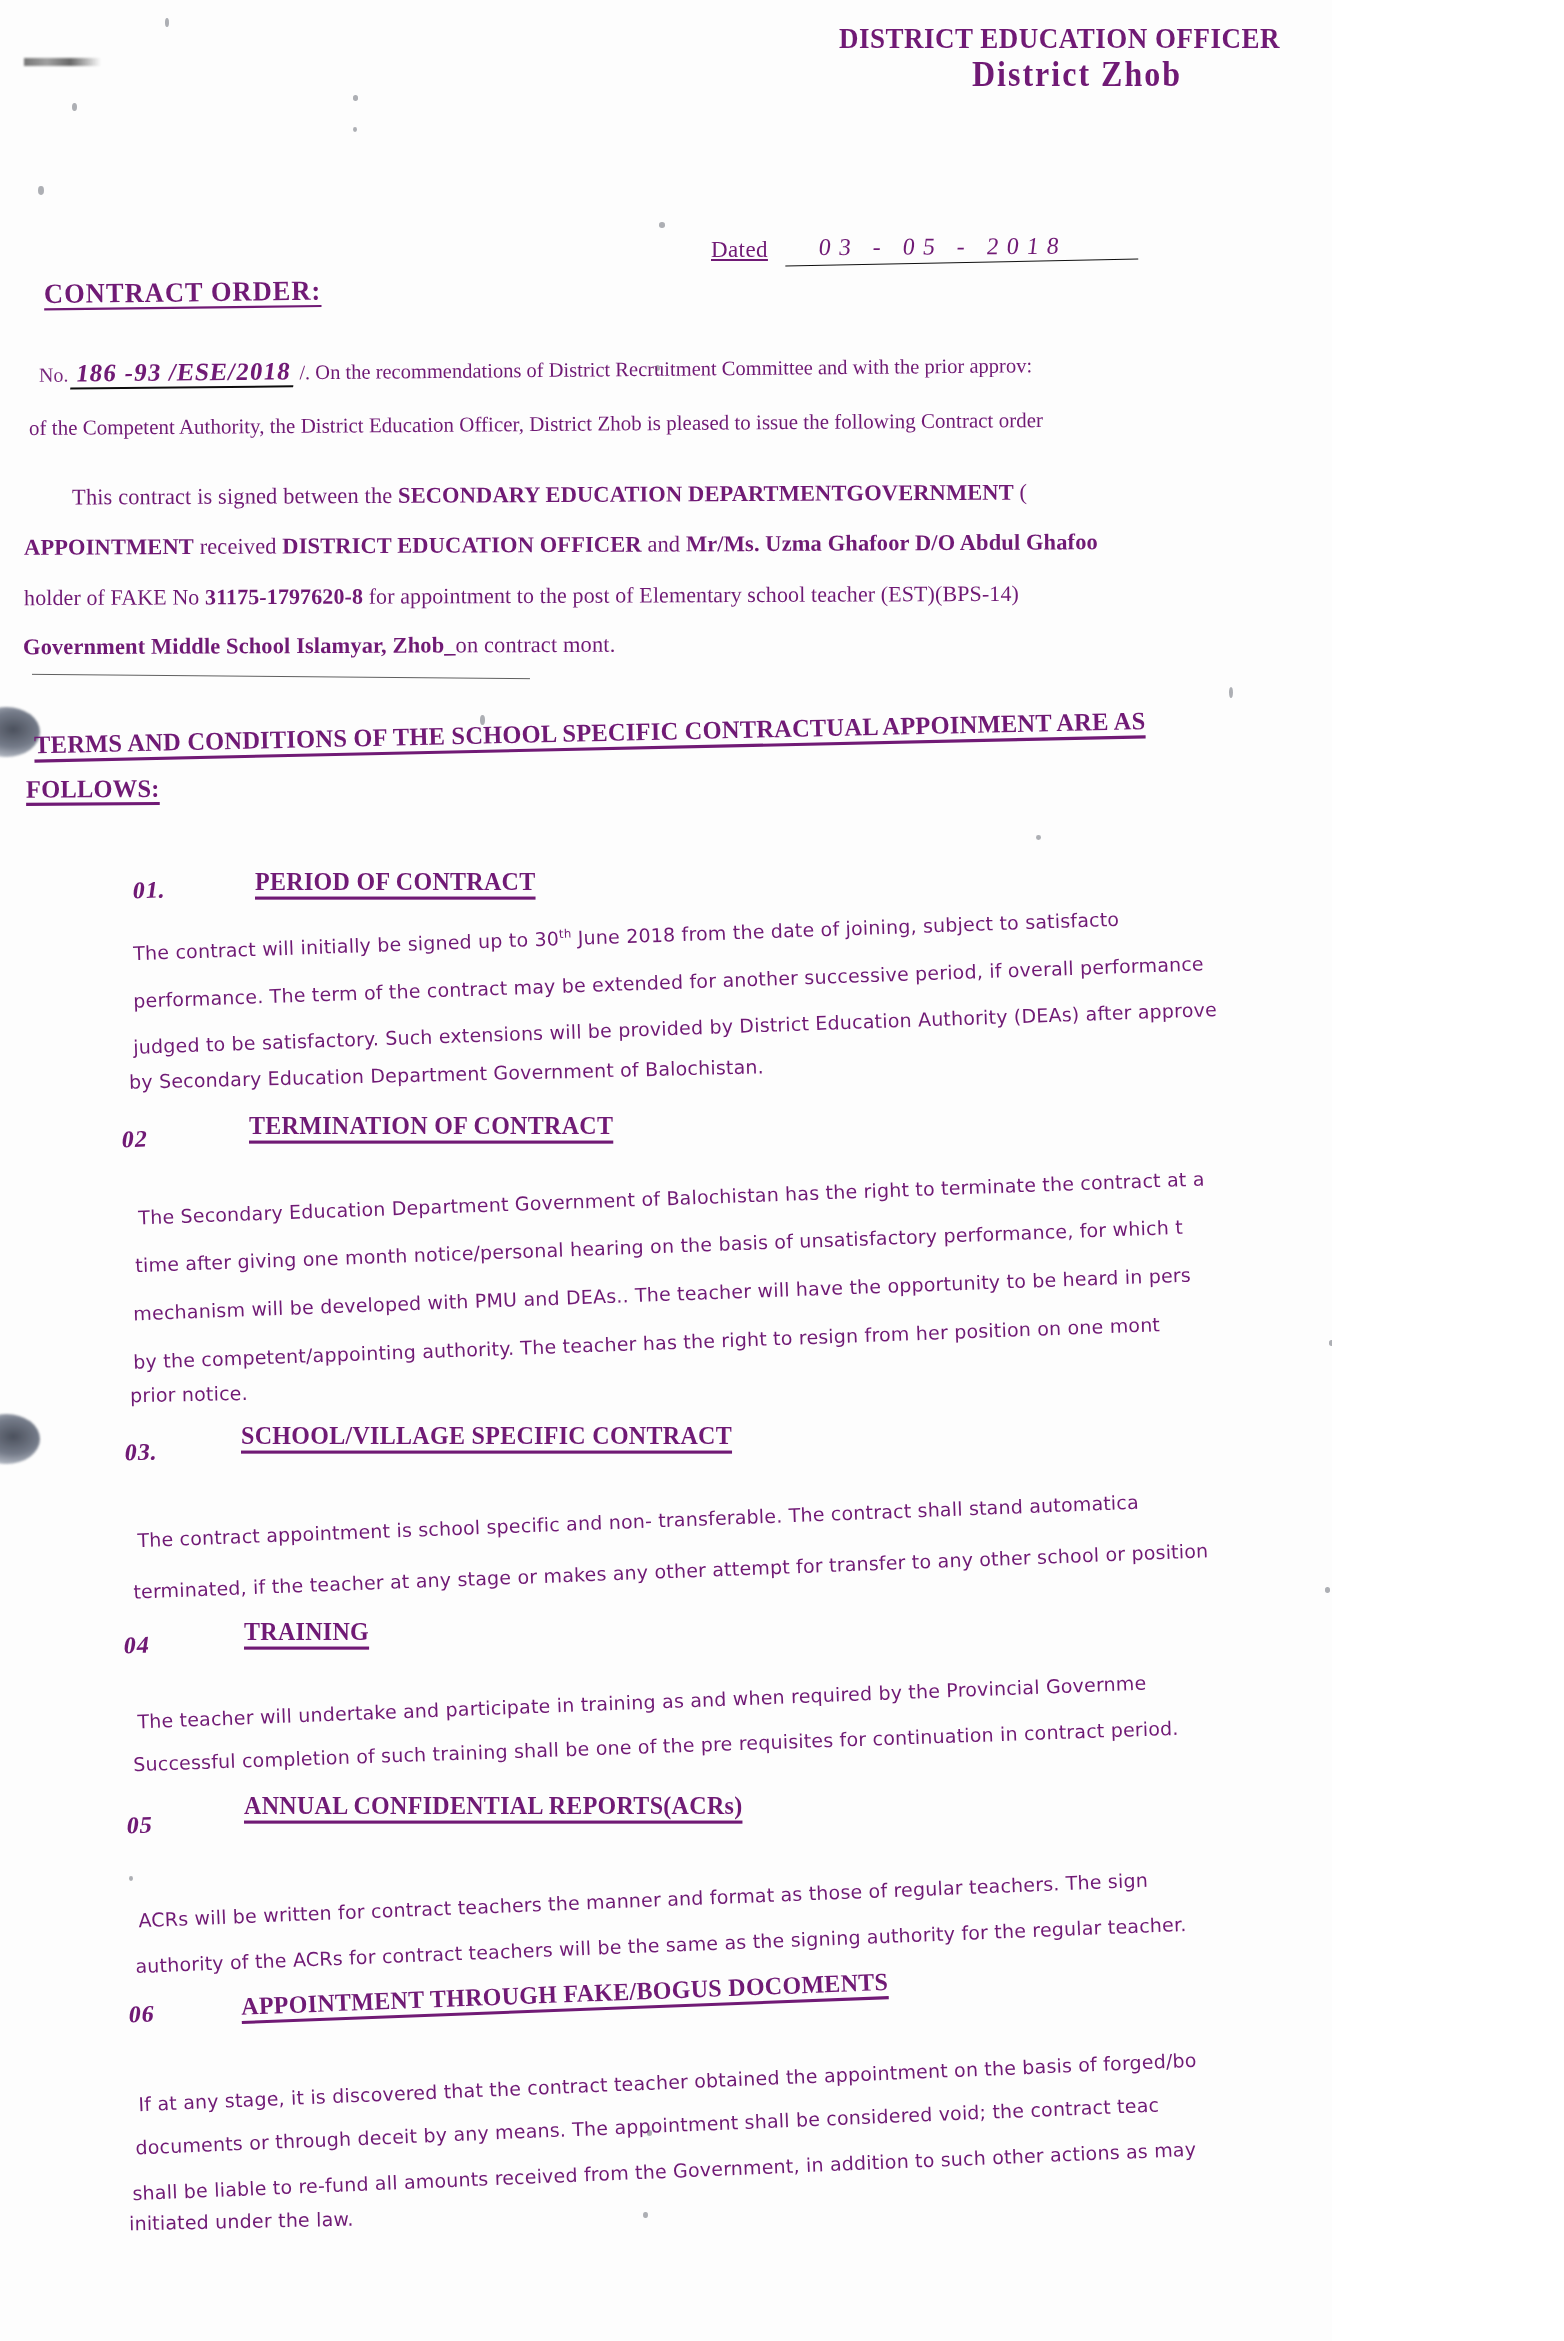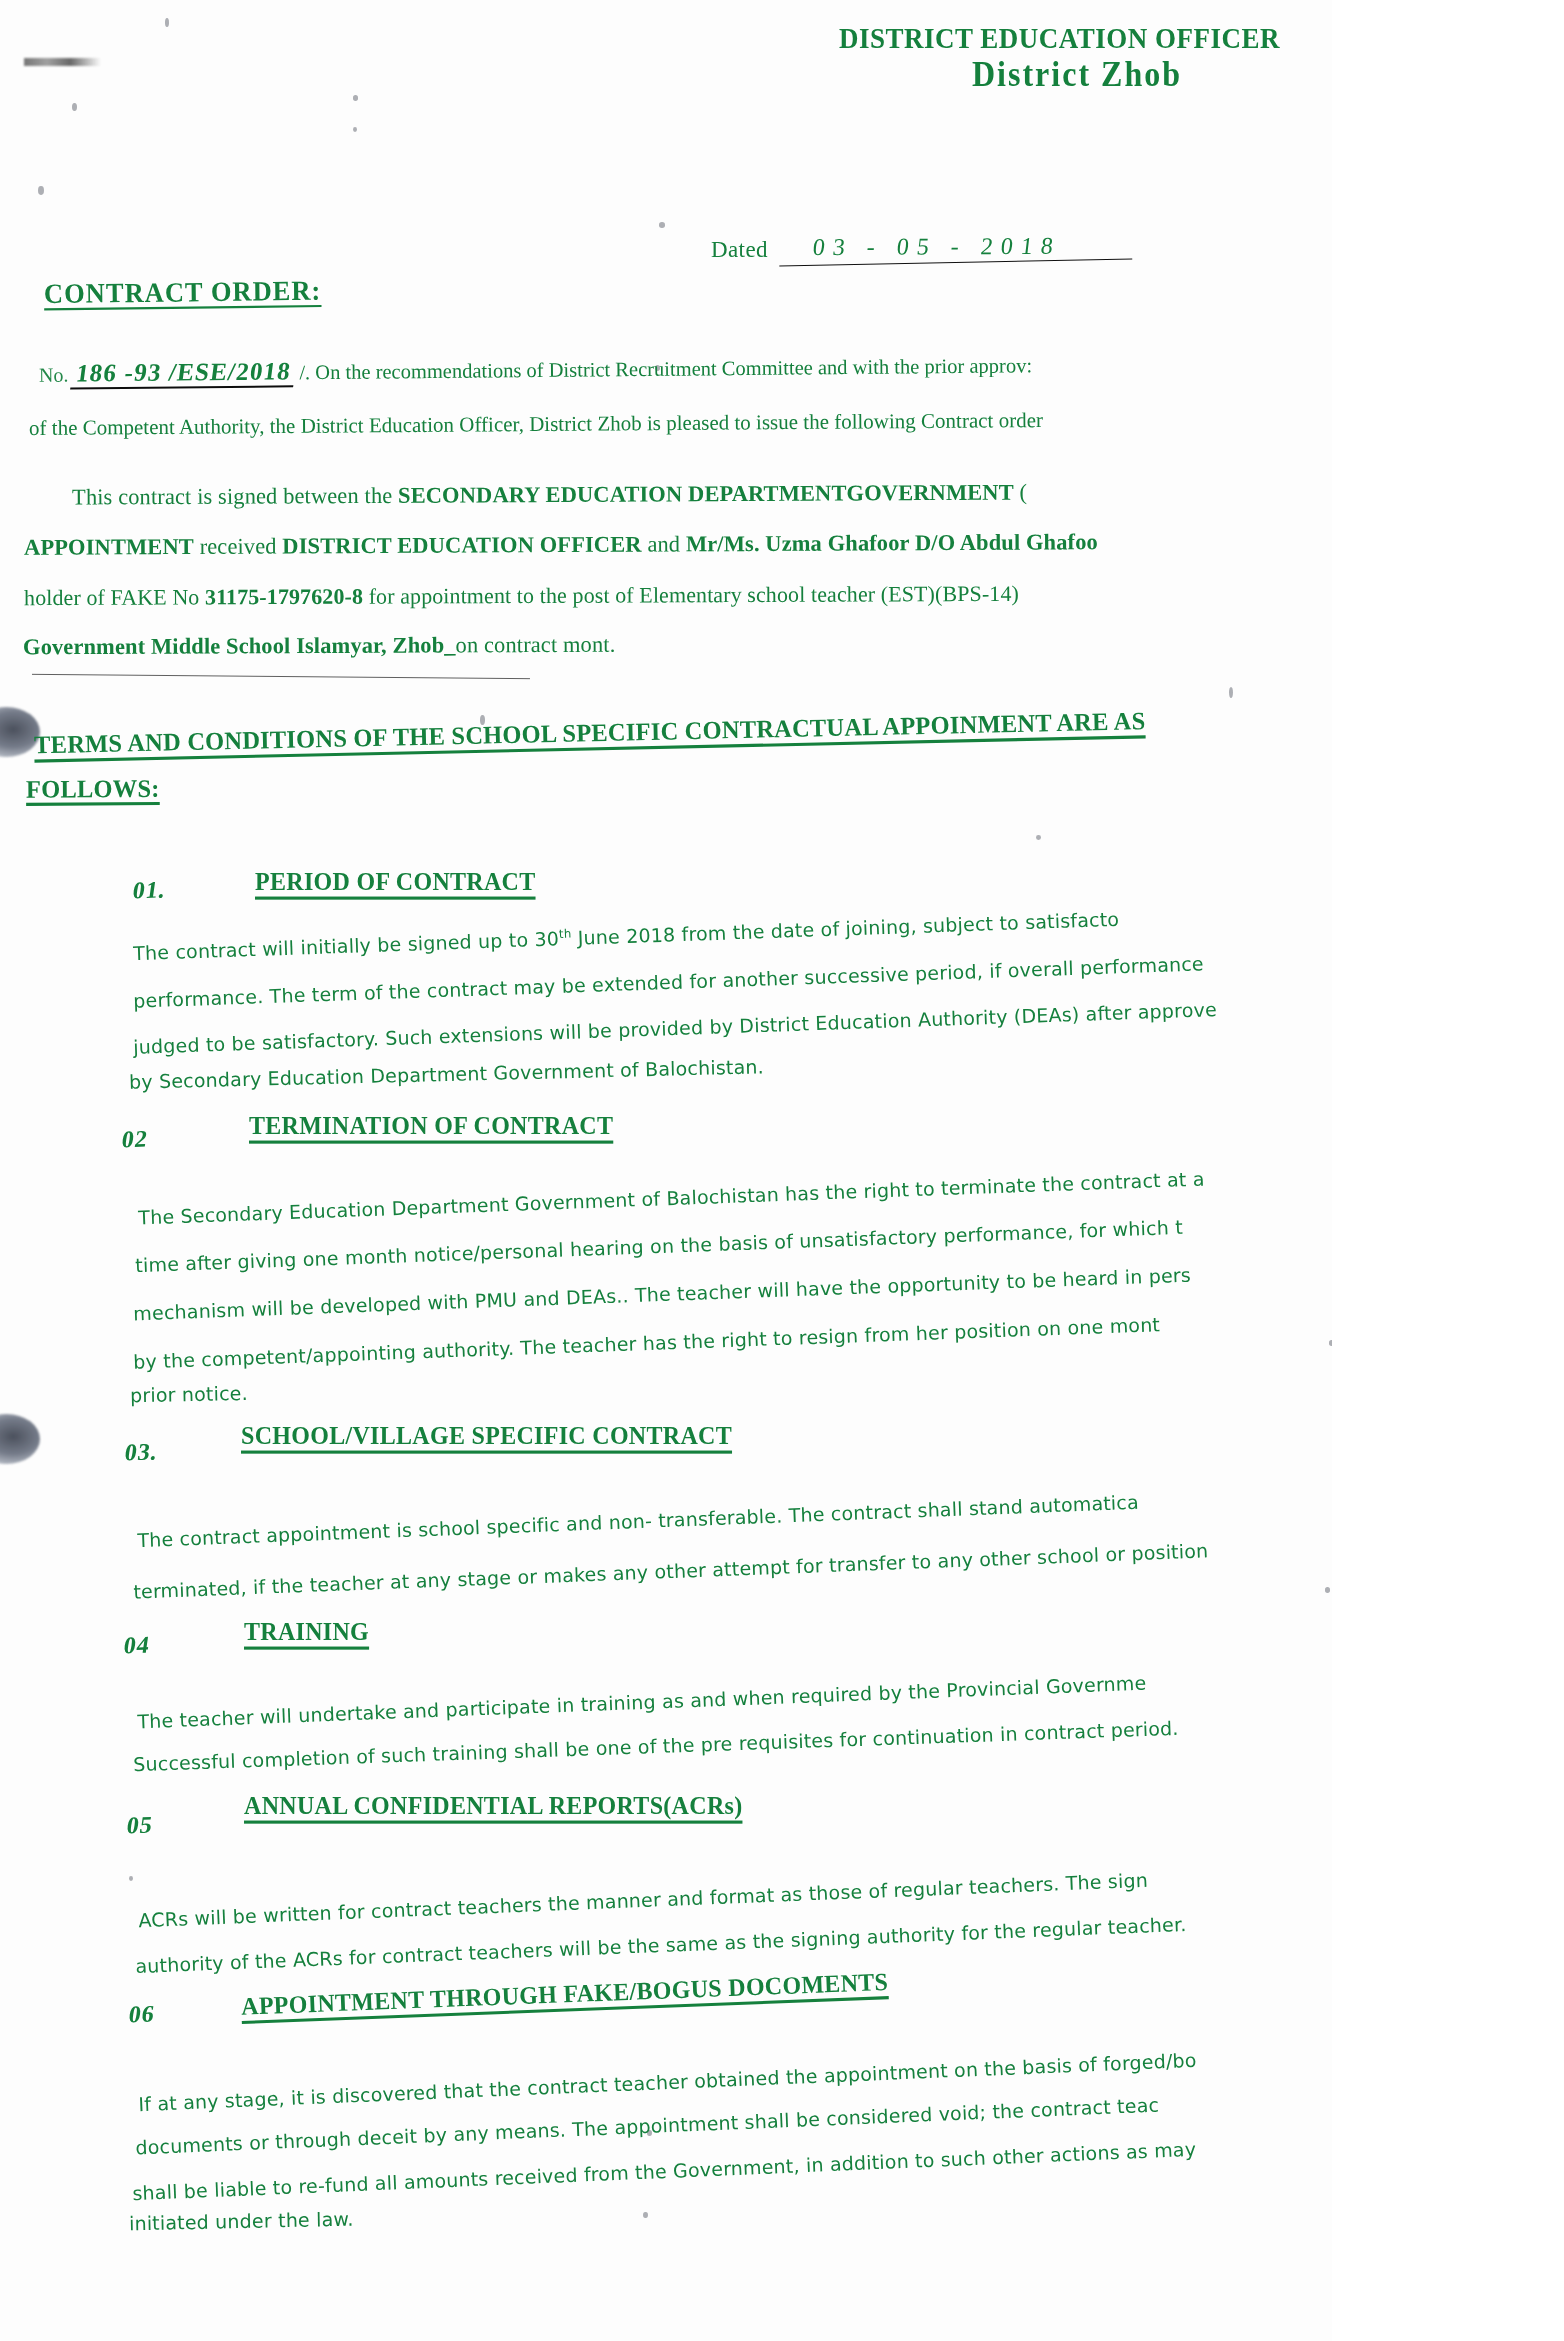--- a/index.html
+++ b/index.html
@@ -8,21 +8,21 @@
     background: #ffffff;
   }
 
   .page {
     position: relative;
     width: 1332px;
     height: 2342px;
     background: #fdfdfd;
     overflow: hidden;
     font-family: "Liberation Serif", serif;
-    color: #15803d;
+    color: #701a75;
   }
 
   
   .scan-arc {
     position: absolute;
     top: -120px;
     right: -96px;
     width: 345px;
     height: 265px;
     border: 5.6px solid #8d95a6;
@@ -84,21 +84,22 @@
     white-space: nowrap;
     transform: scaleY(1.1);
   }
 
   .dated-row {
     position: absolute;
     left: 711px;
     top: 235px;
     display: flex;
     align-items: flex-end;
-    gap: 11px;
+    gap: 17px;
+    text-decoration: underline;
   }
   .dated-label {
     font-size: 23px;
     letter-spacing: 0.4px;
   }
   .dated-rule {
     position: relative;
     width: 353px;
     border-bottom: 1.9px solid #101010;
     height: 27px;

